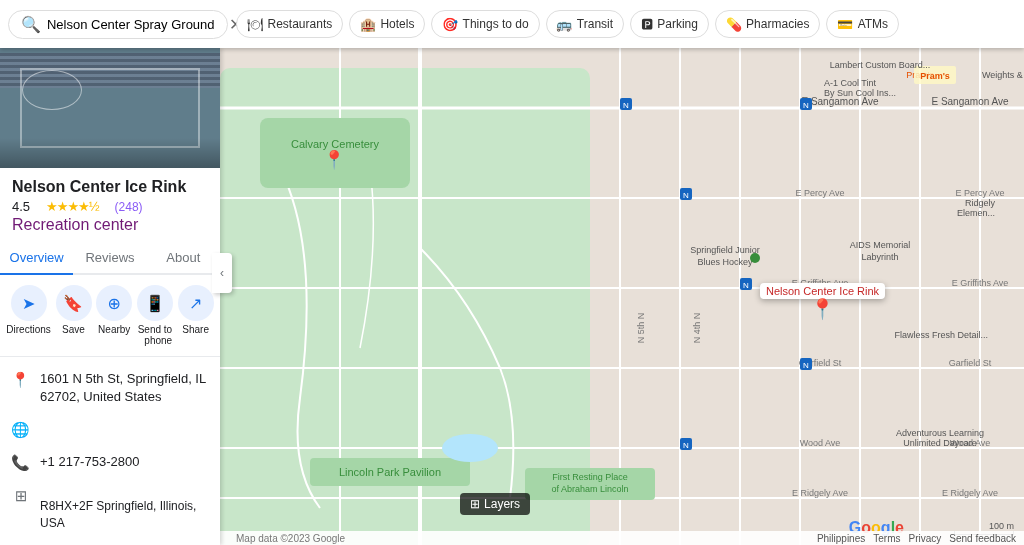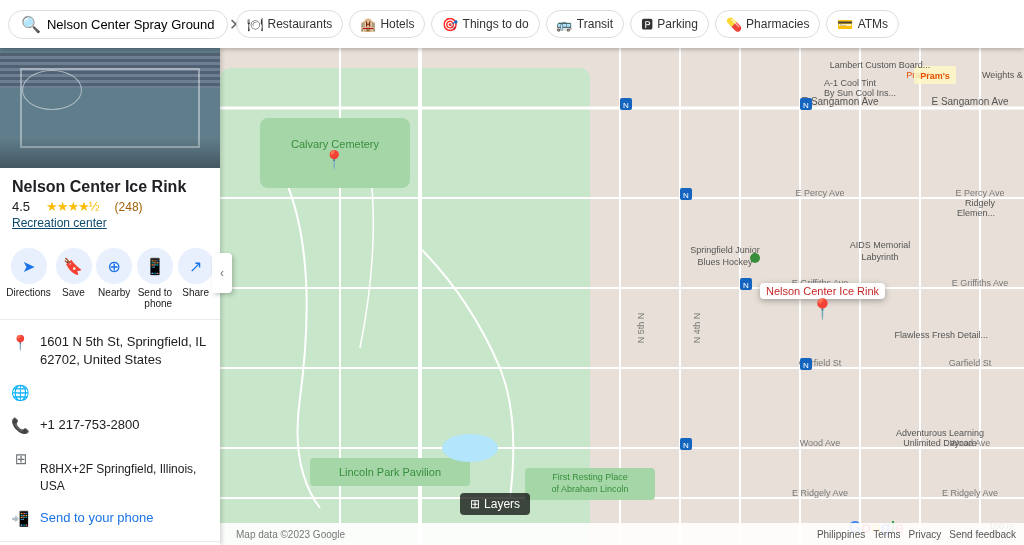--- a/index.html
+++ b/index.html
@@ -146,27 +146,26 @@
       color: #202124;
       font-weight: 500;
     }
     .stars {
       color: #fbbc04;
       font-size: 13px;
       letter-spacing: -1px;
     }
     .review-count {
       font-size: 12px;
-      color: #a16207;
+      color: #8b5cf6;
       text-align: center;
     }
     .place-type {
-      font-size: 12px;
-      color: #0c4a6e;
-      text-decoration: underline;
+      font-size: 16px;
+      color: #701a75;
     }
 
     
     .tabs {
       display: flex;
       border-bottom: 2px solid #e8eaed;
       margin: 0;
     }
     .tab {
       flex: 1;
@@ -352,21 +351,21 @@
     .google-logo span:nth-child(4) { color: #4285f4; }
     .google-logo span:nth-child(5) { color: #34a853; }
     .google-logo span:nth-child(6) { color: #ea4335; }
 
     
     .map-footer {
       position: absolute;
       bottom: 0;
       right: 0;
       left: 0;
-      height: 22px;
+      height: 14px;
       background: rgba(255,255,255,0.9);
       display: flex;
       align-items: center;
       justify-content: flex-end;
       padding: 0 8px;
       font-size: 10px;
       color: #555;
       gap: 8px;
     }
     .map-footer a { color: #555; text-decoration: none; cursor: pointer; }
@@ -447,20 +446,25 @@
     <div class="place-info">
       <div class="place-name">Nelson Center Ice Rink</div>
       <div class="rating-row">
         <span class="rating-num">4.5</span>
         <span class="stars">★★★★½</span>
         <span class="review-count">(248)</span>
       </div>
       <div class="place-type">Recreation center</div>
     </div>
 
+    <div class="tabs">
+      <div class="tab active"><span>Overview</span></div>
+      <div class="tab"><span>Reviews</span></div>
+      <div class="tab"><span>About</span></div>
+    </div>
 
     <div class="action-buttons">
       <button class="action-btn">
         <div class="action-circle">➤</div>
         <span class="action-label">Directions</span>
       </button>
       <button class="action-btn">
         <div class="action-circle">🔖</div>
         <span class="action-label">Save</span>
       </button>

